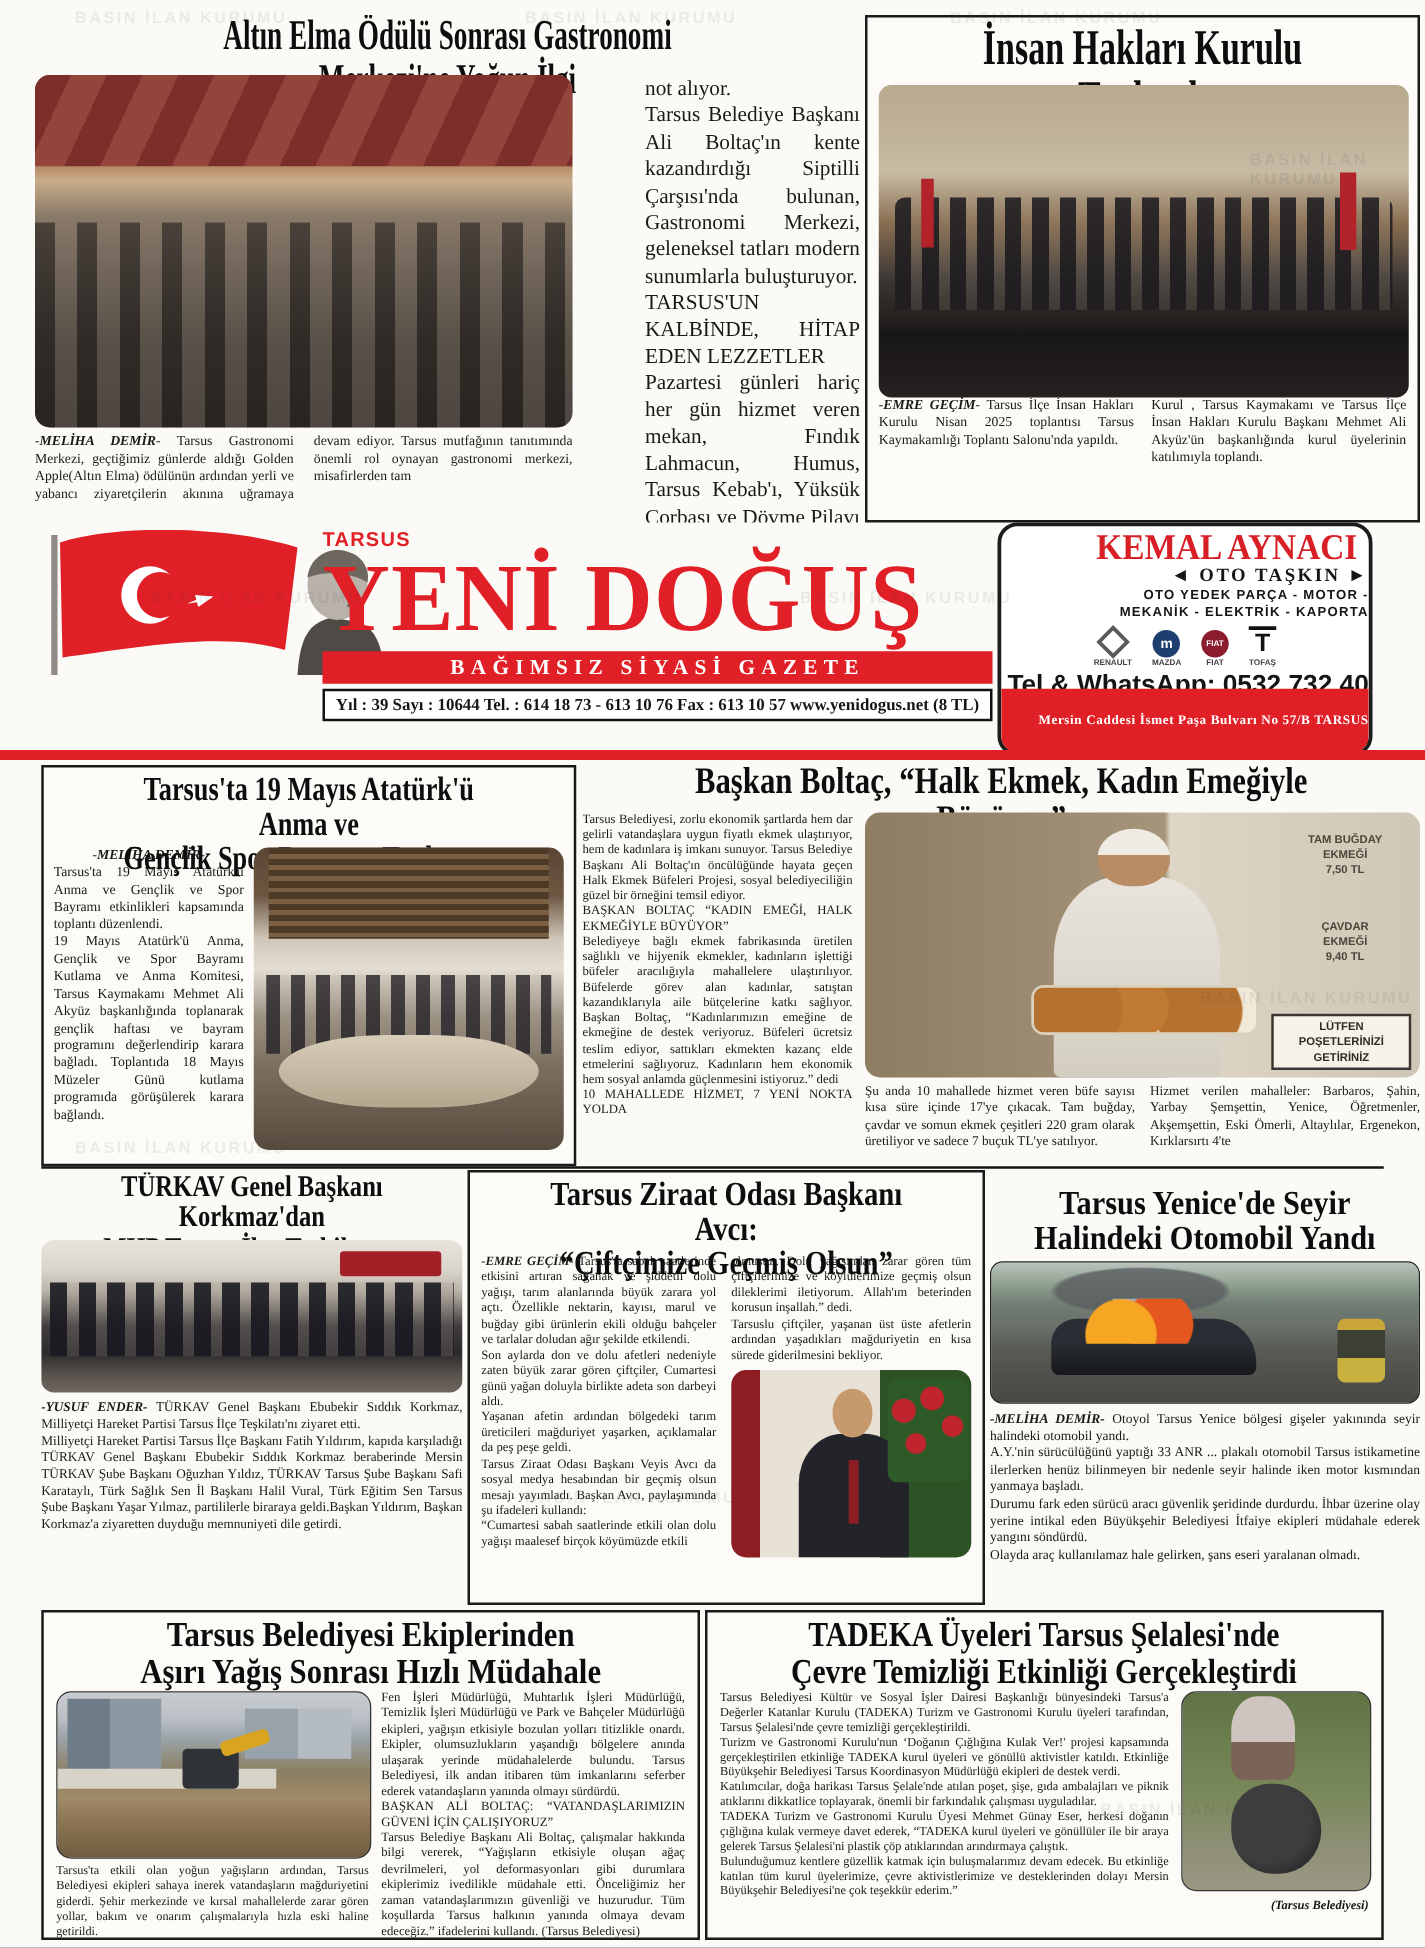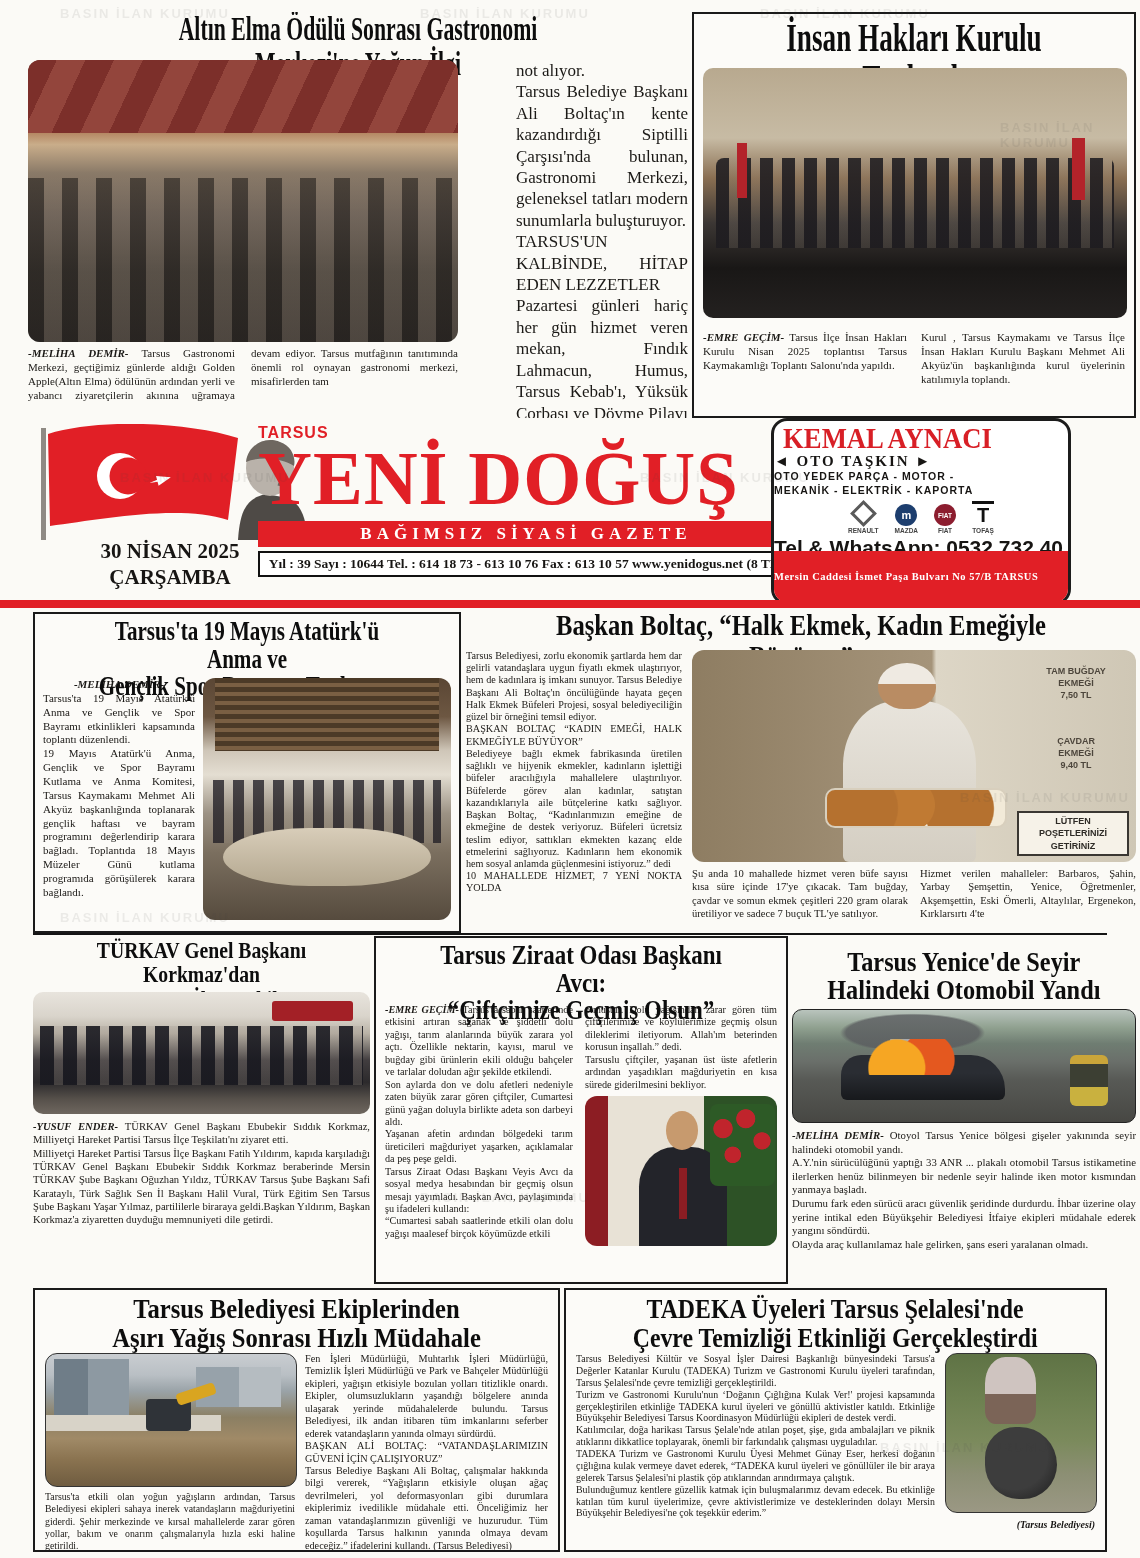--- a/index.html
+++ b/index.html
@@ -62,21 +62,21 @@
   
   .mast-center{position:absolute;left:258px;top:424px;width:536px;}
   .mast-city{color:#e11f26;font-weight:bold;font-size:16px;font-family:"Liberation Sans",sans-serif;letter-spacing:1px;}
   .mast-title{color:#e11f26;font-weight:bold;font-size:77px;line-height:.95;letter-spacing:1px;white-space:nowrap;display:inline-block;transform:scaleX(.97);transform-origin:left;}
   .mast-bar{margin-top:6px;background:#e11f26;color:#fff;font-weight:bold;font-size:17px;letter-spacing:5px;text-align:center;padding:3px 0;}
   .mast-info{margin-top:4px;border:2px solid #111;font-weight:bold;font-size:13.5px;text-align:center;padding:3px 0;font-family:"Liberation Serif",serif;background:#fff;}
   .mast-date{position:absolute;left:70px;top:538px;width:200px;text-align:center;font-weight:bold;font-size:21px;line-height:1.25;}
   .red-strip{position:absolute;left:0;top:600px;width:1140px;height:8px;background:#e11f26;}
   .rule{position:absolute;left:33px;top:933px;width:1074px;height:2px;background:#141414;}
   
-  .adbox{position:absolute;left:771px;top:418px;width:294px;height:181px;border:3px solid #1c1c1c;border-radius:16px;background:#fff;text-align:left;overflow:hidden;}
+  .adbox{position:absolute;left:798px;top:418px;width:294px;height:181px;border:3px solid #1c1c1c;border-radius:16px;background:#fff;text-align:right;overflow:hidden;}
   .ad-title{color:#d81f26;font-weight:bold;font-size:29px;line-height:1;margin-top:3px;display:inline-block;transform:scaleX(.92);}
   .ad-sub{font-weight:bold;font-size:15px;letter-spacing:2px;margin-top:0;}
   .ad-sub:before{content:"◄ ";} .ad-sub:after{content:" ►";}
   .ad-l{font-family:"Liberation Sans",sans-serif;font-weight:bold;font-size:10.5px;letter-spacing:1px;line-height:1.3;}
   .brands{display:flex;justify-content:center;align-items:flex-end;gap:16px;margin:4px 0 2px 0;}
   .brand{display:flex;flex-direction:column;align-items:center;gap:1px;}
   .brand em{font-style:normal;font-family:"Liberation Sans",sans-serif;font-weight:bold;font-size:6.5px;color:#444;}
   .b-shape{width:22px;height:22px;display:flex;align-items:center;justify-content:center;font-family:"Liberation Sans",sans-serif;font-weight:bold;}
   .b-renault{border:3px solid #5a5a5a;width:13px;height:13px;transform:rotate(45deg);margin:3px;}
   .b-mazda{border-radius:50%;background:#1d3e6e;color:#fff;font-size:11px;}
@@ -138,45 +138,41 @@
     </div>
   </section>
 
   <section class="bordered" style="left:692px;top:12px;width:444px;height:406px;padding:4px 9px;">
     <div class="hl" style="font-size:40px;--sx:.68;height:50px;"><span>İnsan Hakları Kurulu Toplandı</span></div>
     <div class="photo ph-insan" style="width:424px;height:250px;">
       <div class="row-people"></div>
       <div class="flag-red"></div>
       <div class="flag-red2"></div>
     </div>
-    <div style="display:flex;gap:14px;margin-top:13px;">
+    <div style="display:flex;gap:14px;margin-top:0;">
       <div class="caption" style="width:205px;">
         <span class="byline">-EMRE GEÇİM-</span><span> Tarsus İlçe İnsan Hakları Kurulu Nisan 2025 toplantısı Tarsus Kaymakamlığı Toplantı Salonu'nda yapıldı.</span>
       </div>
       <div class="caption" style="width:205px;">Kurul , Tarsus Kaymakamı ve Tarsus İlçe İnsan Hakları Kurulu Başkanı Mehmet Ali Akyüz'ün başkanlığında kurul üyelerinin katılımıyla toplandı.</div>
     </div>
   </section>
 
   <svg class="flag-svg" viewBox="0 0 205 118">
     <rect x="3" y="4" width="5" height="112" fill="#8f8a84"></rect>
     <path d="M10,10 C60,-6 150,-2 200,14 L190,96 C140,80 60,96 12,102 Z" fill="#e11f26"></path>
     <circle cx="82" cy="52" r="23" fill="#ffffff"></circle>
     <circle cx="90" cy="52" r="18.5" fill="#e11f26"></circle>
     <path d="M118,52 l14,5 -14,5 0,-4 -8,-1 8,-1 Z" fill="#ffffff" transform="rotate(-15 118 52)"></path>
   </svg>
   <svg class="portrait-svg" viewBox="0 0 96 116">
     <path d="M20,112 C22,80 30,70 48,66 L70,70 C84,76 88,92 90,112 Z" fill="#4e4a46"></path>
     <ellipse cx="52" cy="40" rx="24" ry="28" fill="#b9b2aa"></ellipse>
     <path d="M28,34 C30,16 48,8 62,14 C74,18 78,30 76,38 C64,30 42,28 28,34 Z" fill="#6e6760"></path>
     <path d="M60,56 q6,2 10,0" stroke="#6e6760" stroke-width="3" fill="none"></path>
   </svg>
-  <div class="mast-date">
-    <div>30 NİSAN  2025</div>
-    <div>ÇARŞAMBA</div>
-  </div>
   <div class="mast-center">
     <div class="mast-city">TARSUS</div>
     <div><span class="mast-title">YENİ DOĞUŞ</span></div>
     <div class="mast-bar">BAĞIMSIZ SİYASİ GAZETE</div>
     <div class="mast-info">Yıl : 39 Sayı : 10644 Tel. : 614 18 73 - 613 10 76 Fax : 613 10 57  www.yenidogus.net  (8 TL)</div>
   </div>
 
   <div class="adbox">
     <div><span class="ad-title">KEMAL AYNACI</span></div>
     <div class="ad-sub">OTO TAŞKIN</div>

